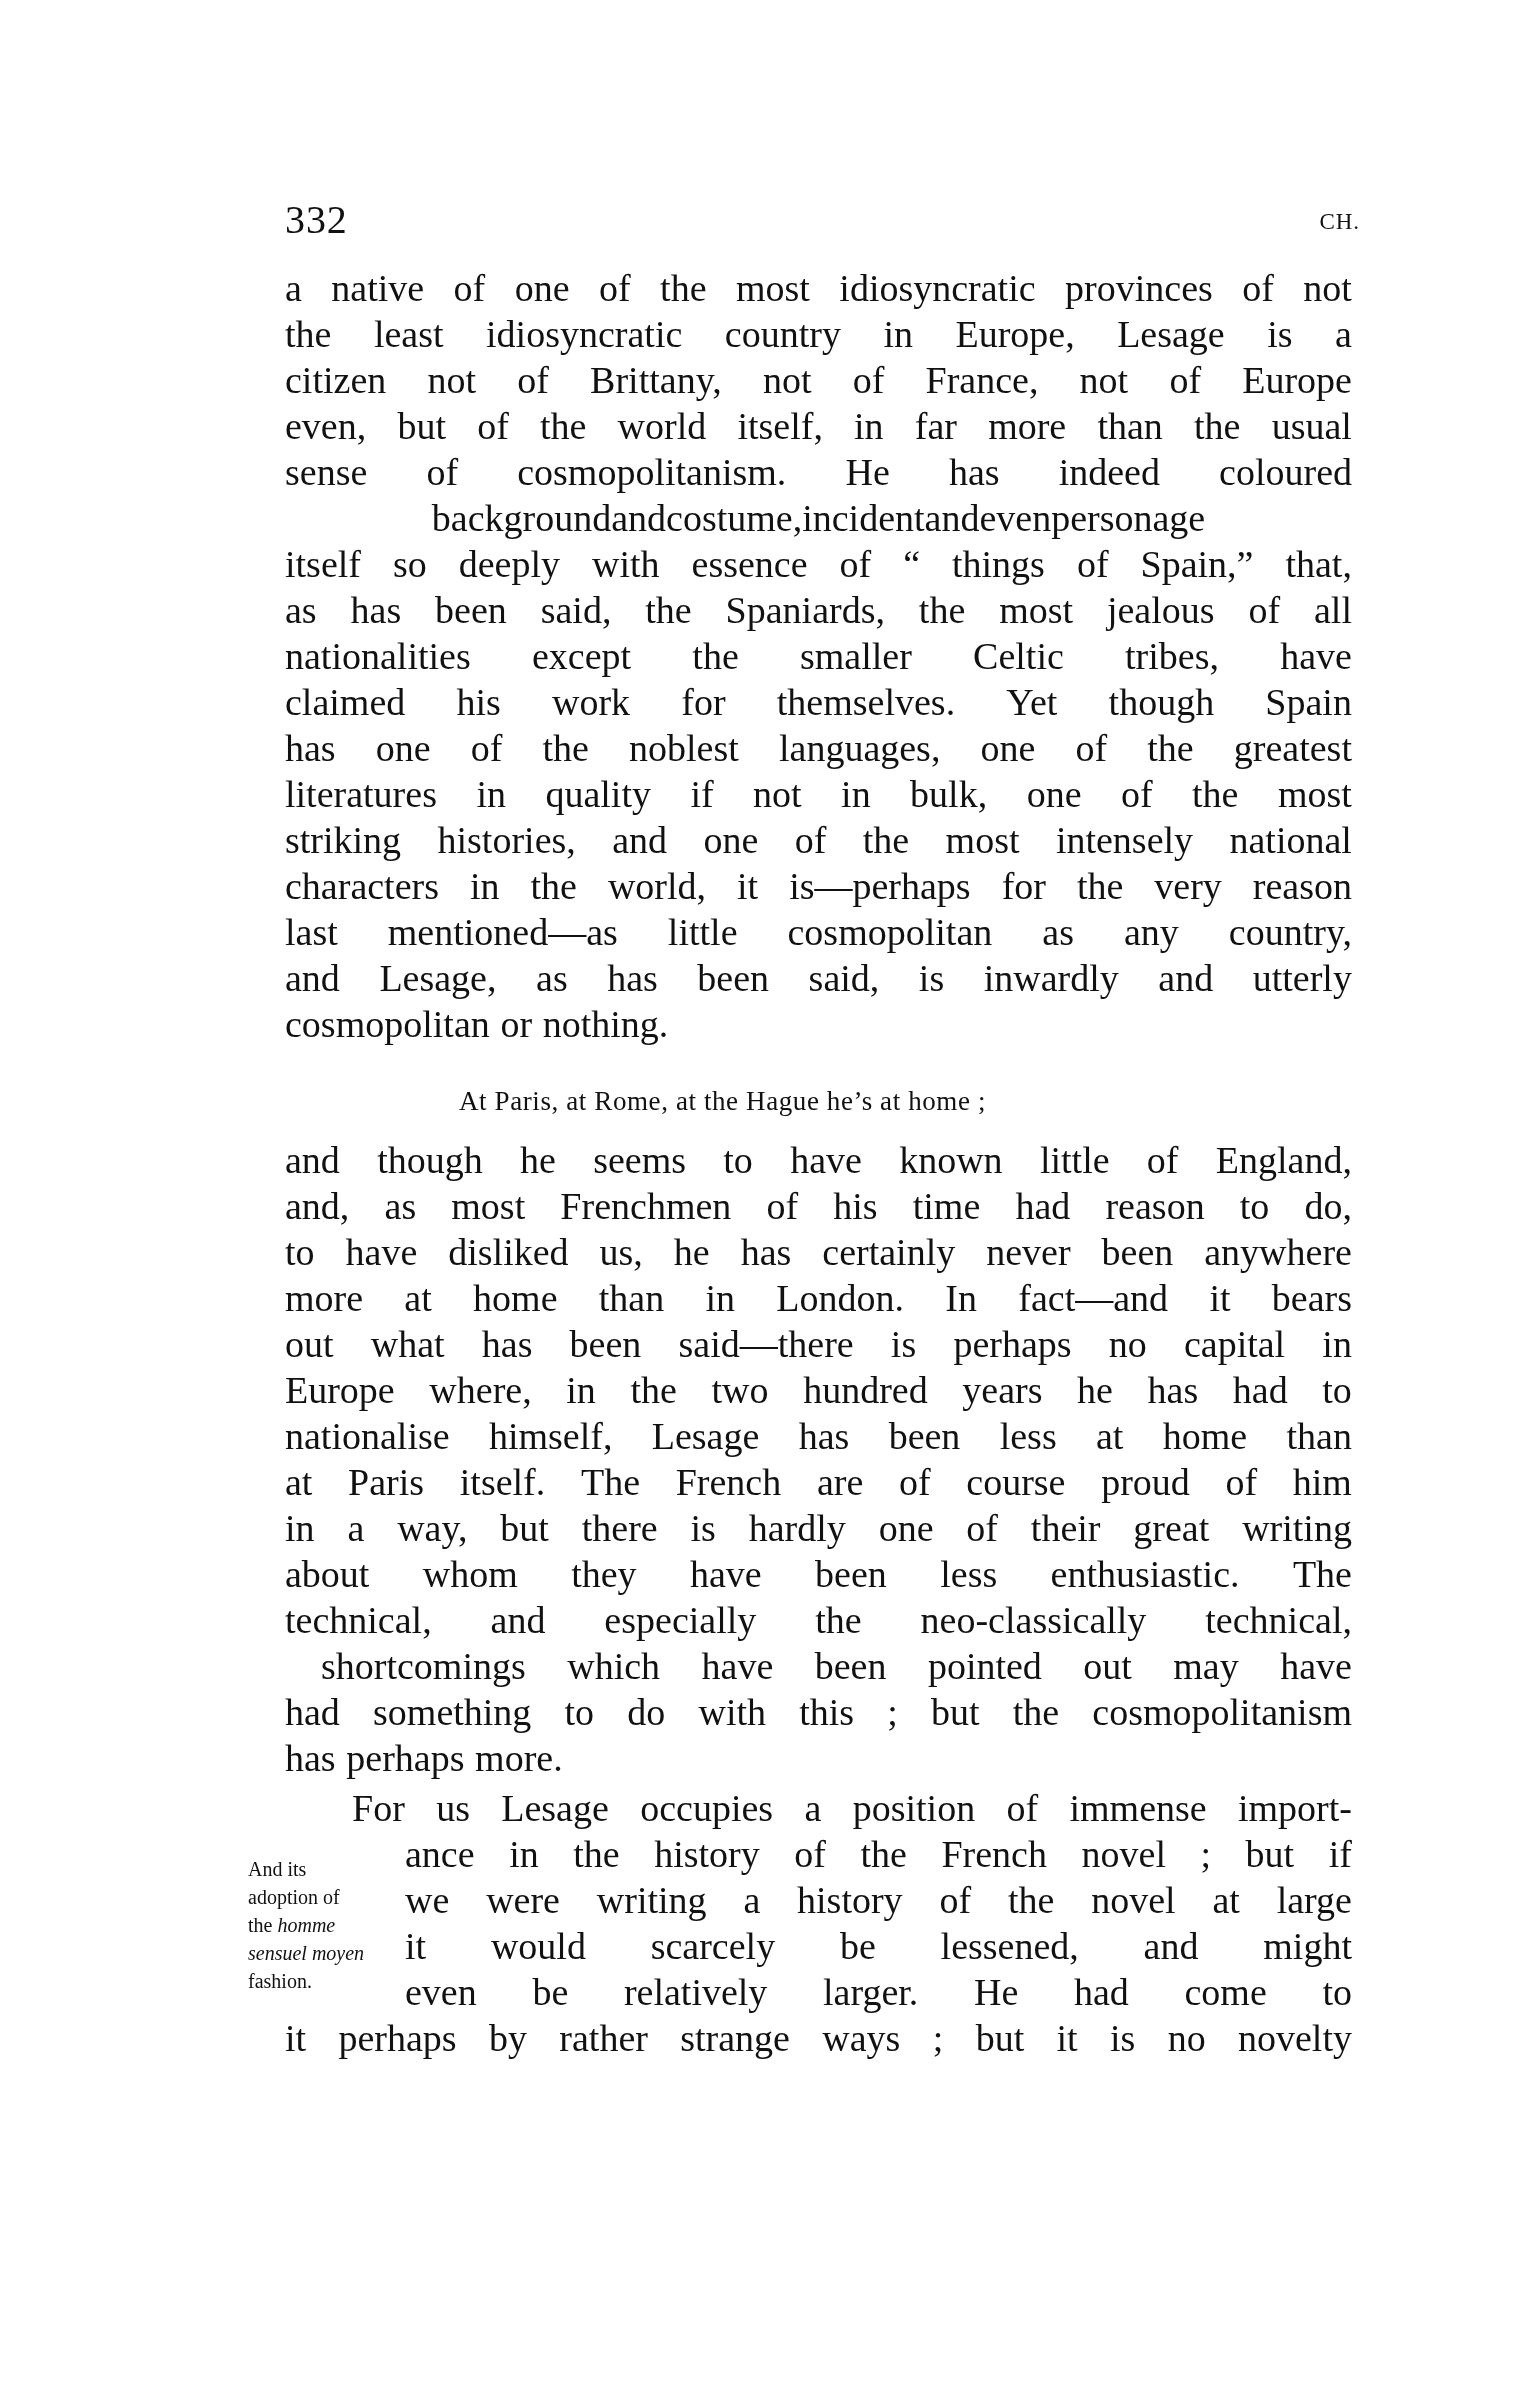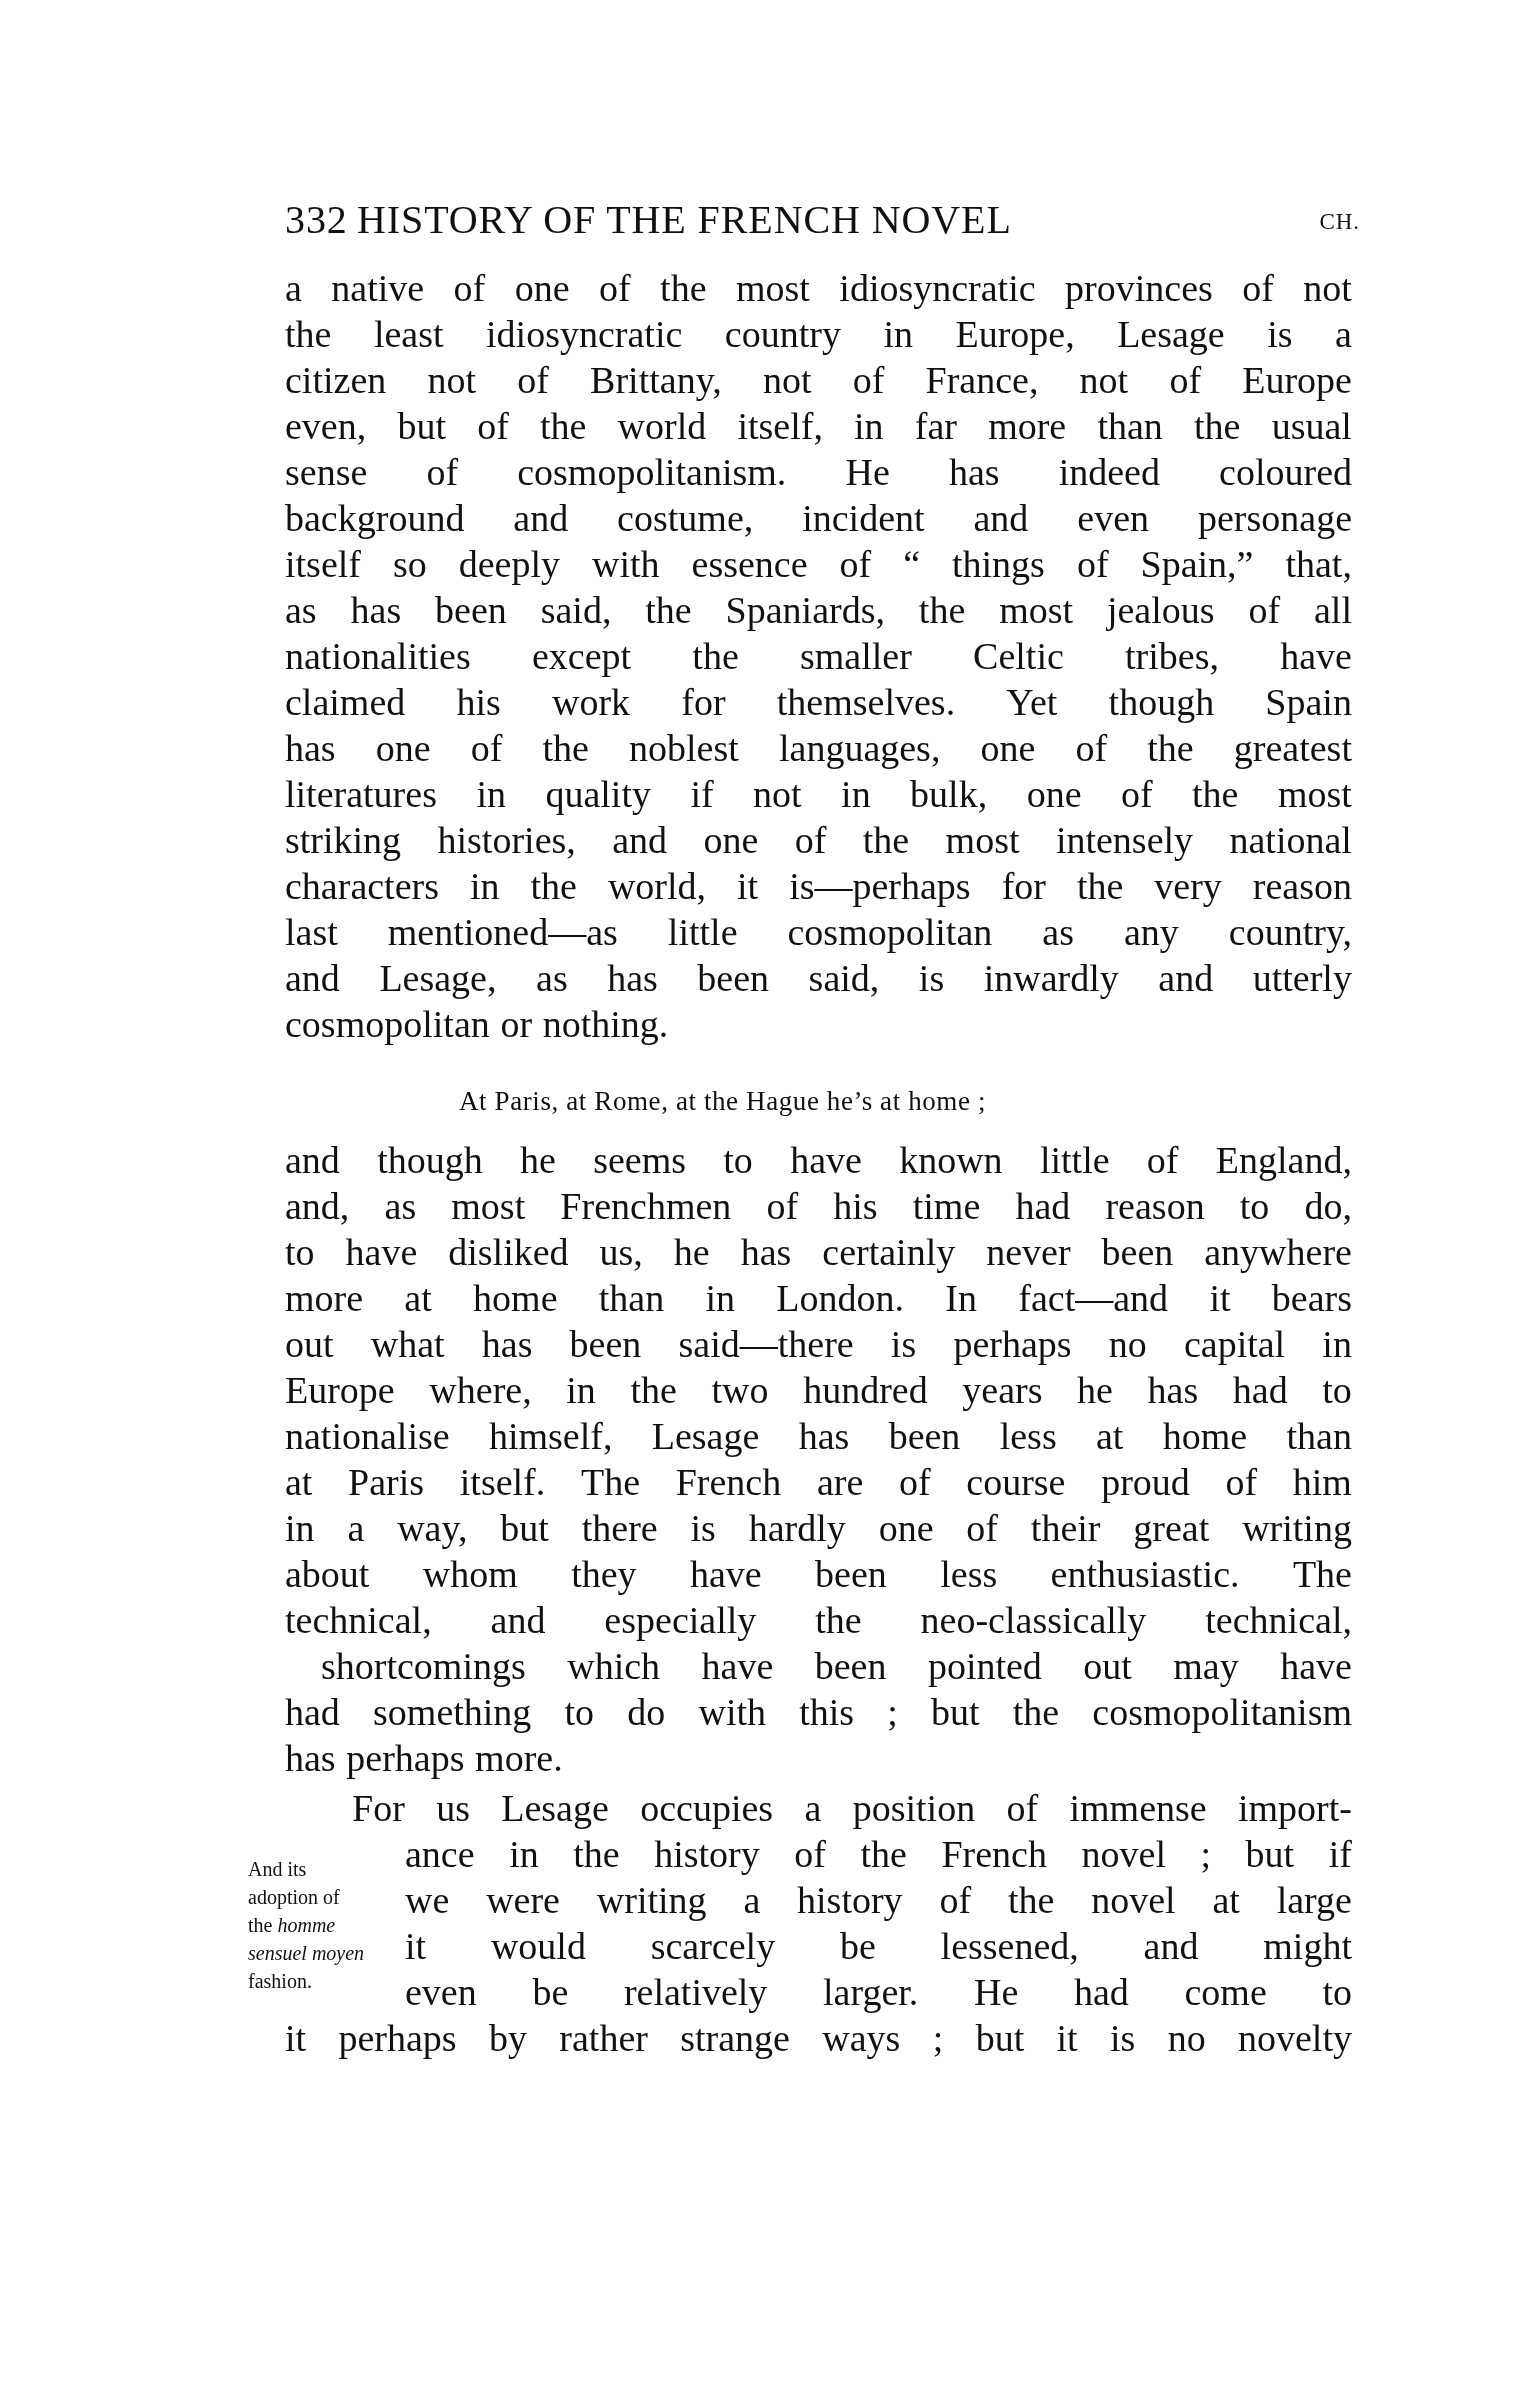--- a/index.html
+++ b/index.html
@@ -19,21 +19,20 @@
   .margin { position:absolute; left:248px; top:1855px; width:104px; text-align:left; font-size:20px; }
   .margin div { height:28px; line-height:28px; white-space:nowrap; }
   .margin i { font-style:italic; }
   .jline { display:flex; justify-content:space-between; }
 </style>
 </head>
 <body>
 
 <div class="header">
   <span class="pnum">332</span>
-  <span class="title">HISTORY OF THE FRENCH NOVEL</span>
   <span class="ch">CH.</span>
 </div>
 
 <div class="body" id="p1" style="top:265px;">
     <div class="line jline" style="padding-left: 0px;">
       <span>a</span>
       <span>native</span>
       <span>of</span>
       <span>one</span>
       <span>of</span>
@@ -83,21 +82,21 @@
     </div>
     <div class="line jline" style="padding-left: 0px;">
       <span>sense</span>
       <span>of</span>
       <span>cosmopolitanism.</span>
       <span>He</span>
       <span>has</span>
       <span>indeed</span>
       <span>coloured</span>
     </div>
-    <div class="line jline" style="padding-left: 0px;">
+    <div class="line jline" style="padding-left: 0px; justify-content: center;">
       <span>background</span>
       <span>and</span>
       <span>costume,</span>
       <span>incident</span>
       <span>and</span>
       <span>even</span>
       <span>personage</span>
     </div>
     <div class="line jline" style="padding-left: 0px;">
       <span>itself</span>

